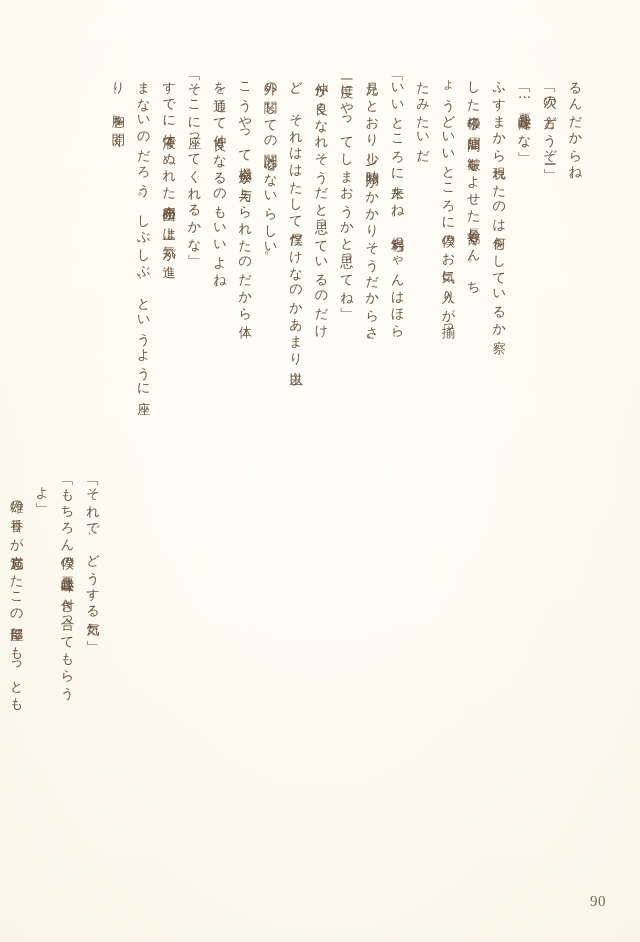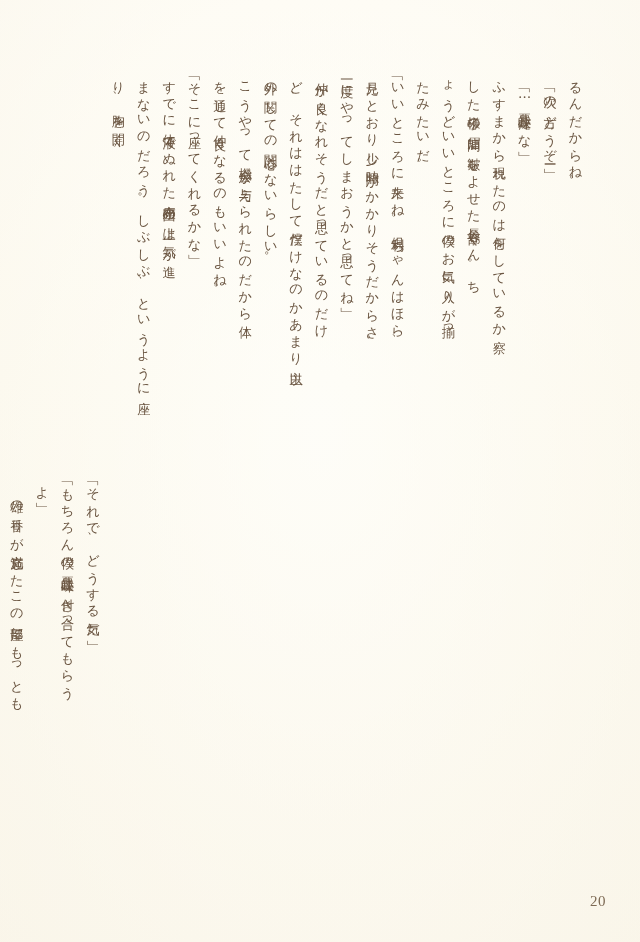--- a/index.html
+++ b/index.html
@@ -99,14 +99,14 @@
     <div class="column col-indent-sm">り、胸を開く。</div>
 
     <div class="column col-block-b">「それで、どうする気だ」</div>
     <div class="column col-block-b">「もちろん僕の悪趣味に付き合ってもらう</div>
     <div class="column col-block-b">よ」</div>
     <div class="column col-block-b2">雄の香りが充満したこの部屋にもっとも</div>
     <div class="column col-block-b2">っと臭いが、染みついていく。</div>
 
   </div>
 
-  <div class="page-number">20</div>
+  <div class="page-number">90</div>
 </div>
 
 </body></html>

